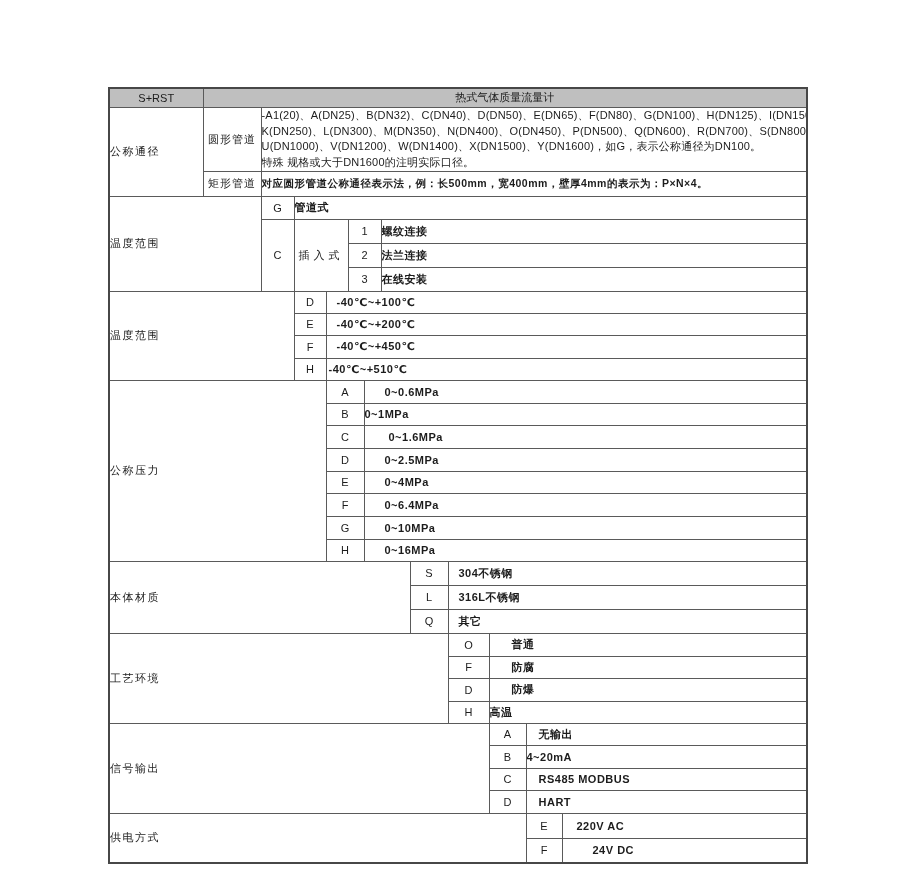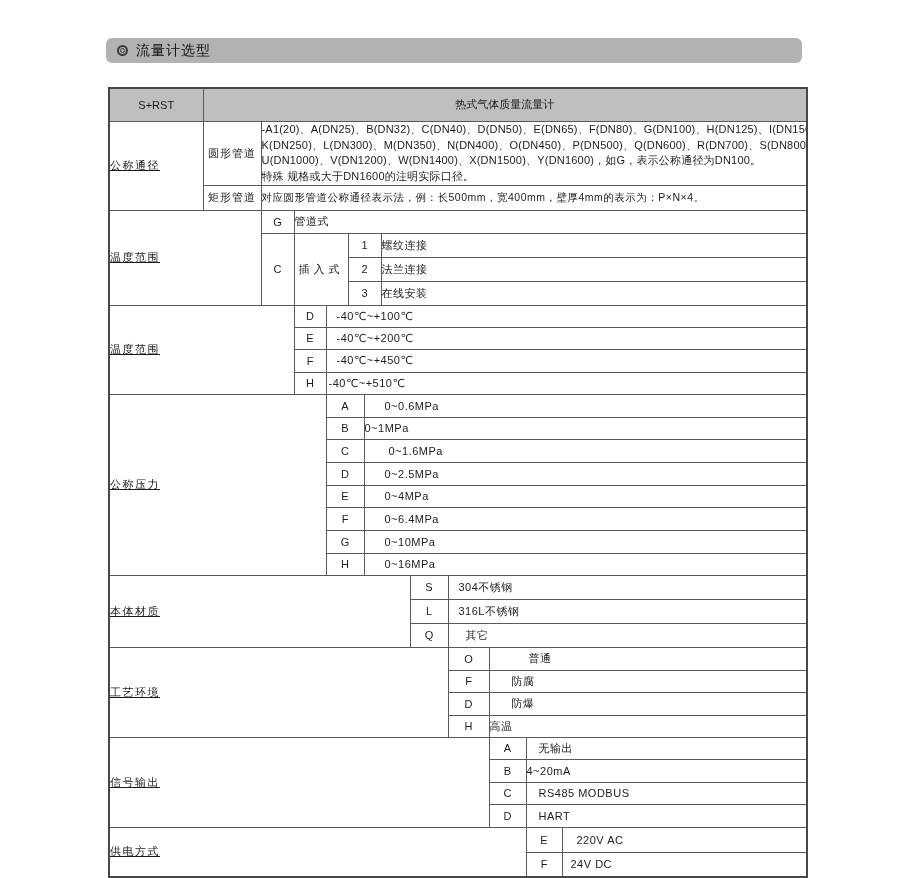--- a/index.html
+++ b/index.html
@@ -33,60 +33,56 @@
     position:absolute; left:108px; top:87px; width:698px;
     border-collapse:collapse; table-layout:fixed;
     border:2px solid #474747;
   }
   table.sel td {
     border:1px solid #5a5a5a;
     font-size:11px; padding:0; overflow:hidden; white-space:nowrap;
     vertical-align:middle;
   }
   td.hdr  { background:#bfbfbf; text-align:center; font-size:11.5px; }
-  td.lbl  { padding-left:12px; font-size:11.5px; letter-spacing:1.5px;text-decoration:underline; }
+  td.lbl  { padding-left:12px; font-size:11.5px; letter-spacing:1.5px; }
   td.code { text-align:center; font-size:11px; }
   td.sub  { text-align:center; font-size:11px; letter-spacing:1px; }
   td.sp   { letter-spacing:4px; }
-  td.desc { padding-left:14px; letter-spacing:0.5px; }
+  td.desc { padding-left:14px; letter-spacing:0.5px;font-weight:bold; }
   td.desc-sm {
     font-size:10.5px; padding:3px 6px 3px 9px; white-space:normal;
     line-height:15.5px; letter-spacing:0.2px; vertical-align:top;
   }
   .nowrapline { white-space:nowrap; }
 </style>
 </head>
 <body>
 
 <div class="page">
 
-  <div class="title-bar">
-    <span class="ring"></span>
-    <span>流量计选型</span>
-  </div>
 
   <table class="sel">
     <colgroup>
       <col style="width:94px">
         <col style="width:58px">
         <col style="width:33px">
       <col style="width:32px">
         <col style="width:22px">
         <col style="width:16px">
       <col style="width:17px">
         <col style="width:29px">
         <col style="width:38px">
       <col style="width:41px">
         <col style="width:37px">
         <col style="width:36px">
       <col style="width:245px">
     </colgroup>
 
     <tbody>
-        <tr style="height:33px">
+        <tr style="height:19px">
       <td class="hdr">S+RST</td>
       <td class="hdr" colspan="12">热式气体质量流量计</td>
     </tr>
 
     <tr style="height:64px">
       <td class="lbl" rowspan="2">公称通径</td>
       <td class="sub">圆形管道</td>
       <td class="desc-sm" colspan="11">
         <div class="nowrapline">-A1(20)、A(DN25)、B(DN32)、C(DN40)、D(DN50)、E(DN65)、F(DN80)、G(DN100)、H(DN125)、I(DN150)、J(DN200)、</div>
         <div class="nowrapline">K(DN250)、L(DN300)、M(DN350)、N(DN400)、O(DN450)、P(DN500)、Q(DN600)、R(DN700)、S(DN800)、T(DN900)</div>
@@ -175,27 +171,27 @@
       <td class="lbl" colspan="8" rowspan="3">本体材质</td>
       <td class="code">S</td>
       <td class="desc" colspan="4" style="padding-left:10px">304不锈钢</td>
     </tr>
     <tr style="height:24px">
       <td class="code">L</td>
       <td class="desc" colspan="4" style="padding-left:10px">316L不锈钢</td>
     </tr>
     <tr style="height:24px">
       <td class="code">Q</td>
-      <td class="desc" colspan="4" style="padding-left:17px">其它</td>
+      <td class="desc" colspan="4" style="padding-left:10px">其它</td>
     </tr>
 
     <tr style="height:23px">
       <td class="lbl" colspan="9" rowspan="4">工艺环境</td>
       <td class="code">O</td>
-      <td class="desc" colspan="3" style="padding-left:39px">普通</td>
+      <td class="desc" colspan="3" style="padding-left:22px">普通</td>
     </tr>
     <tr style="height:22px">
       <td class="code">F</td>
       <td class="desc" colspan="3" style="padding-left:22px">防腐</td>
     </tr>
     <tr style="height:23px">
       <td class="code">D</td>
       <td class="desc" colspan="3" style="padding-left:22px">防爆</td>
     </tr>
     <tr style="height:22px">
@@ -221,18 +217,18 @@
       <td class="desc" colspan="2" style="padding-left:12px">HART</td>
     </tr>
 
     <tr style="height:25px">
       <td class="lbl" colspan="11" rowspan="2">供电方式</td>
       <td class="code">E</td>
       <td class="desc" style="padding-left:14px">220V AC</td>
     </tr>
     <tr style="height:25px">
       <td class="code">F</td>
-      <td class="desc" style="padding-left:8px">24V DC</td>
+      <td class="desc" style="padding-left:30px">24V DC</td>
     </tr>
   </tbody>
     </table>
 
 </div>
 
 </body></html>

